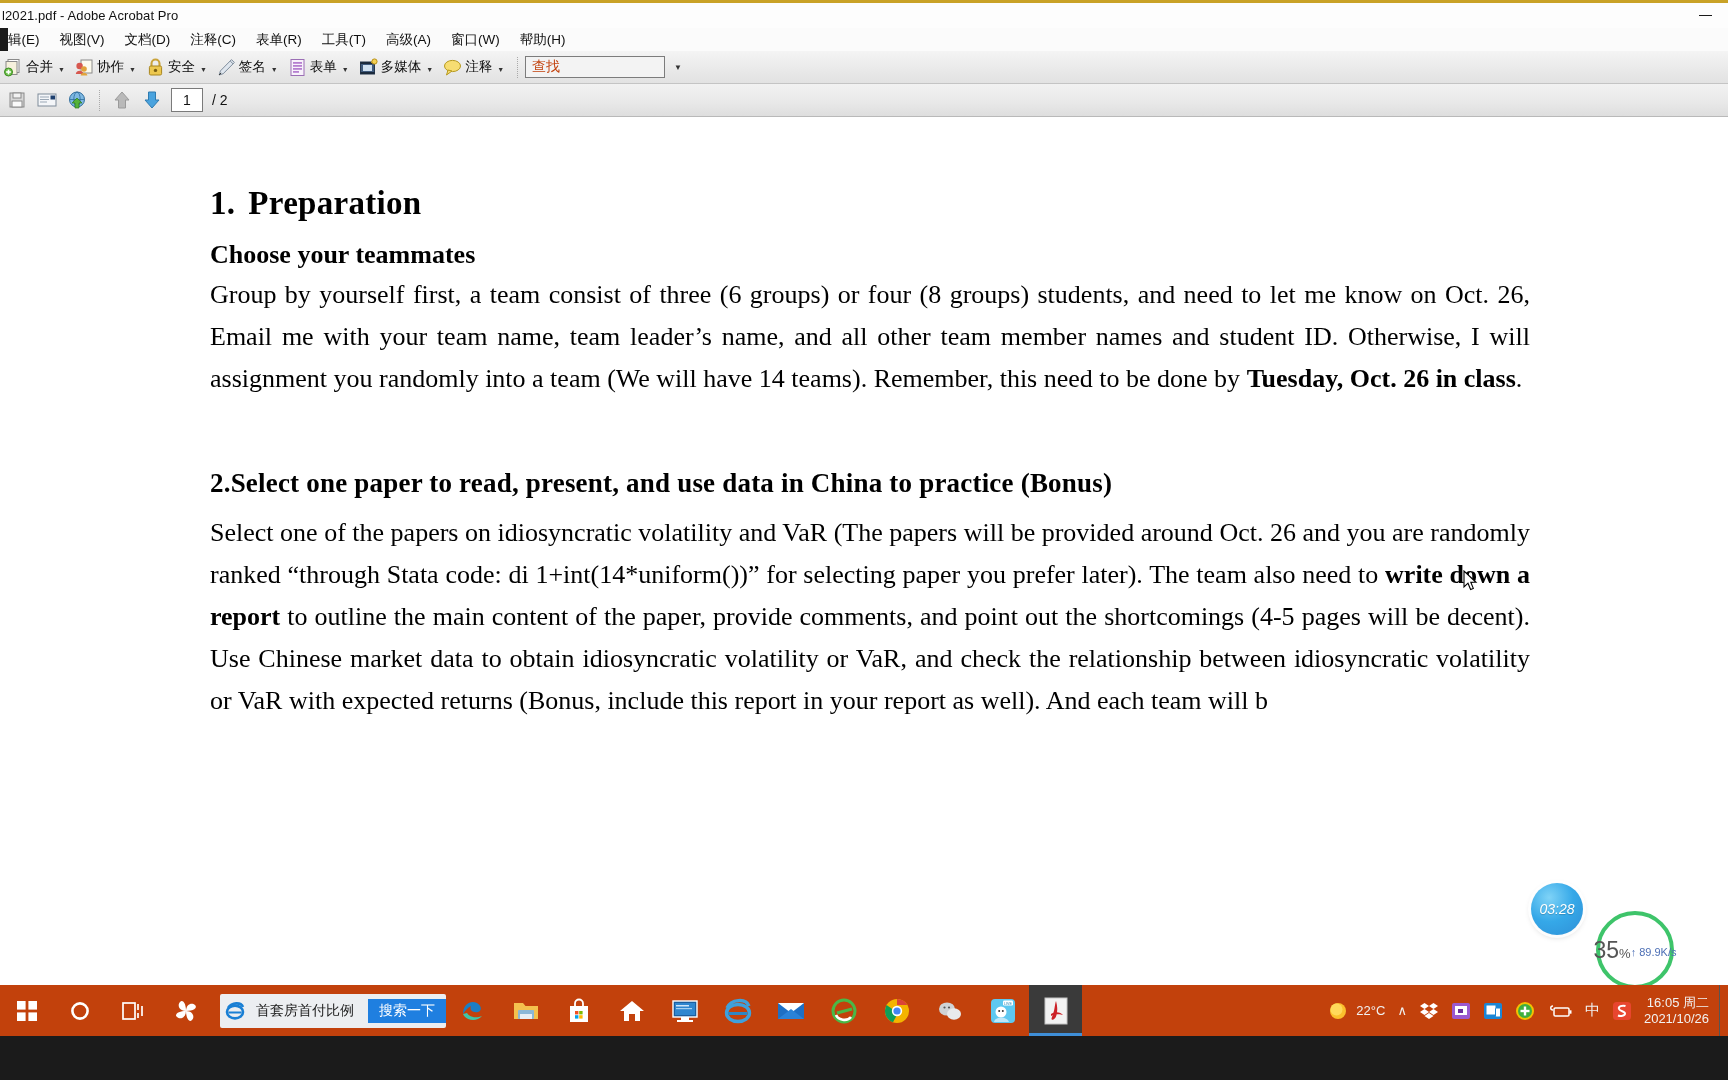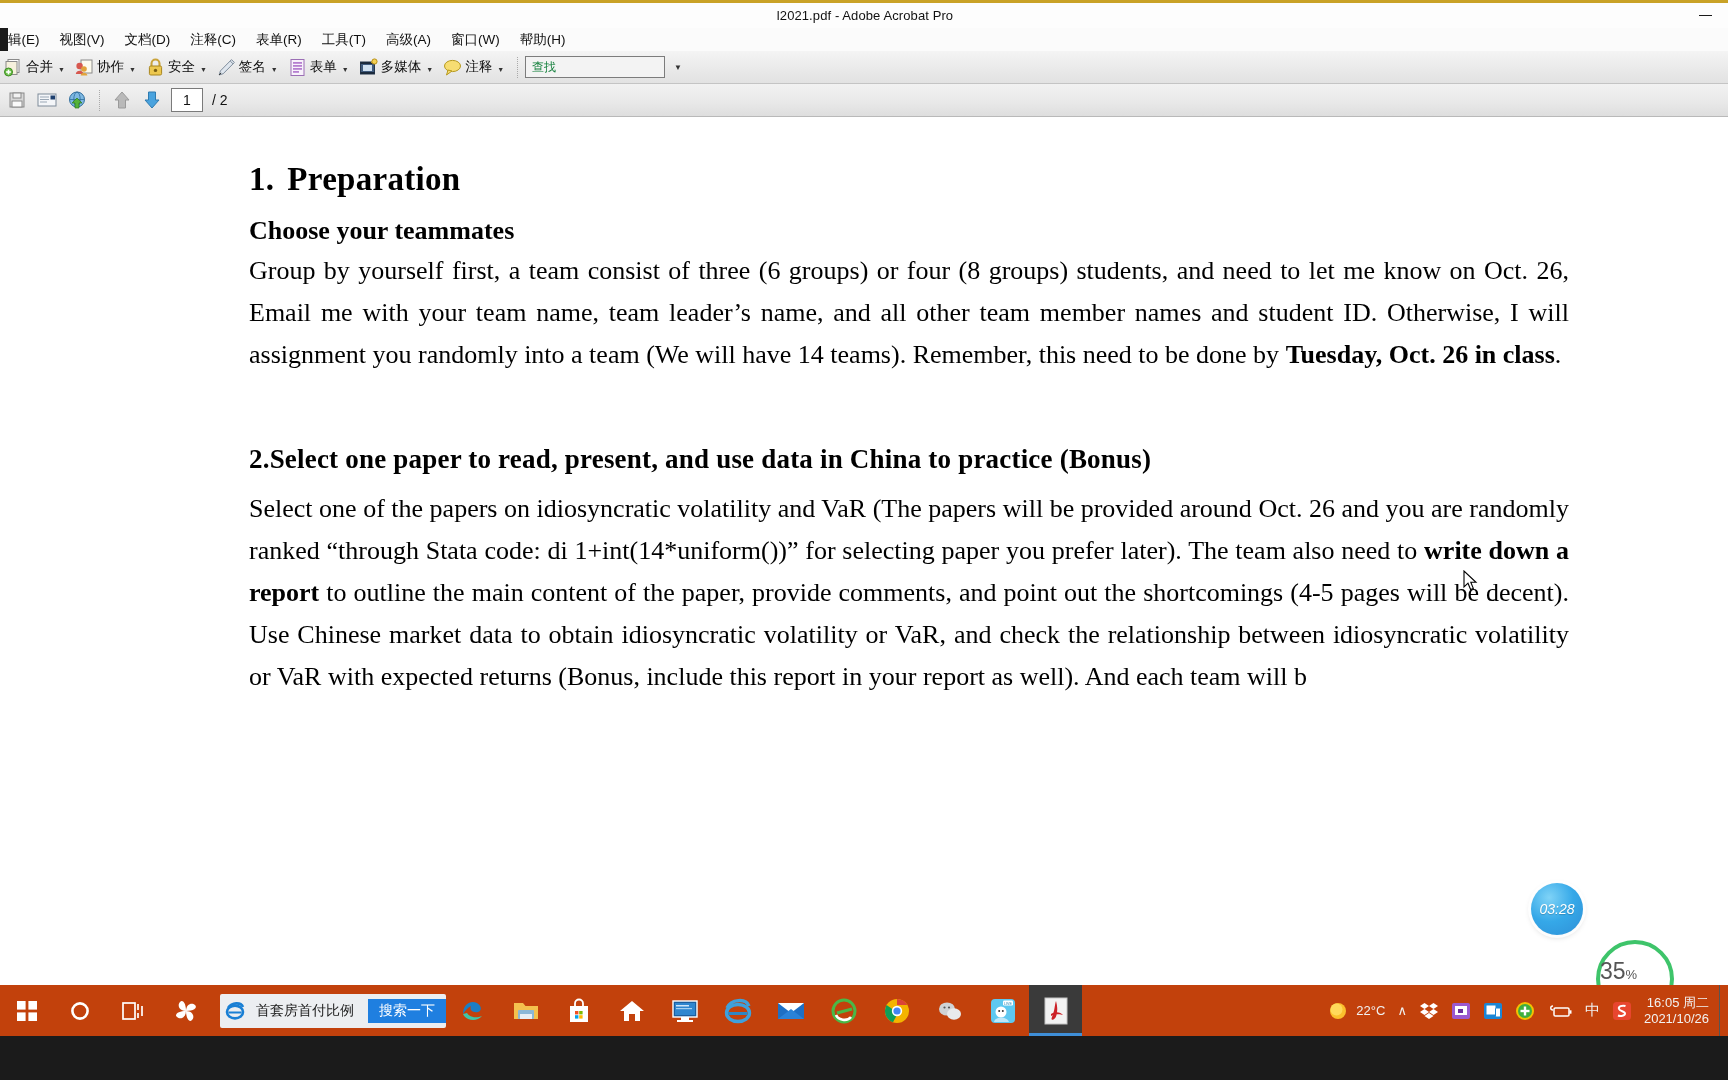--- a/index.html
+++ b/index.html
@@ -14,21 +14,21 @@
   
   .top-edge {
     position: absolute; left: 0; top: 0; width: 1728px; height: 3px;
     background: #c9a227;
   }
 
   
   .titlebar {
     position: absolute; left: 0; top: 3px; width: 1728px; height: 25px;
     background: #fdfdfd;
-    display: flex; align-items: center; justify-content: center;
+    display: flex; align-items: center;
   }
   .title-text {
     font-size: 13px; color: #111; padding-left: 2px;
     white-space: nowrap; letter-spacing: 0.1px;
   }
   .win-controls {
     position: absolute; right: 0; top: 0; height: 25px;
     display: flex; align-items: center;
   }
   .win-btn {
@@ -74,21 +74,21 @@
   }
   .tb-sep {
     width: 1px; height: 21px; margin: 0 7px;
     border-left: 1px dotted #aaa;
   }
   .find-box {
     width: 140px; height: 22px;
     background: #f3f3f3; border: 1px solid #7c7c7c;
     display: flex; align-items: center; padding-left: 6px;
   }
-  .find-box span { font-size: 12px; color: #15803d; }
+  .find-box span { font-size: 14px; color: #c2410c; }
   .find-caret { font-size: 8px; color: #333; margin-left: 9px; }
 
   
   .navbar {
     position: absolute; left: 0; top: 84px; width: 1728px; height: 33px;
     background: linear-gradient(to bottom, #f2f2f2 0%, #e8e8e8 60%, #dedede 100%);
     border-bottom: 1px solid #b9b9b9;
     display: flex; align-items: center; padding-left: 2px;
   }
   .nav-ico { width: 22px; height: 22px; margin: 0 4px; position: relative; }
@@ -102,24 +102,23 @@
   
   .docview {
     position: absolute; left: 0; top: 117px; width: 1728px; height: 905px;
     background: #ffffff; overflow: hidden;
   }
   .page {
     position: absolute; left: 0; top: 0; width: 1728px; height: 905px;
     background: #ffffff;
   }
   .doc-body {
-    position: absolute; left: 210px; top: 44px; width: 1320px;
+    position: absolute; left: 210px; top: 68px; width: 1320px;
     font-family: "Liberation Serif", serif;
     color: #000;
-    margin-left: 39px;
   }
   h1.sec {
     font-size: 33px; font-weight: 700; letter-spacing: 0.3px;
     margin-bottom: 16px; line-height: 1.15;
   }
   h1.sec .num { margin-right: 13px; }
   h2.sub {
     font-size: 26px; font-weight: 700; margin-bottom: 4px; line-height: 1.2;
   }
   p.para {
@@ -141,27 +140,27 @@
     background: radial-gradient(circle at 35% 28%, #7fd3f7 0%, #35a8e8 48%, #2f8fd6 100%);
     box-shadow: 0 0 0 3px rgba(255,255,255,0.88), 0 2px 6px rgba(0,0,0,0.18);
     display: flex; align-items: center; justify-content: center; font-style: italic;
   }
   .timer-bubble span {
     color: #fff; font-size: 14px; font-weight: 400;
     font-family: "Liberation Sans", sans-serif;
     text-shadow: 0 1px 1px rgba(0,0,0,0.2);
   }
   .netspeed {
-    position: absolute; left: 1596px; top: 940px;
+    position: absolute; left: 1596px; top: 911px;
     width: 78px; height: 78px; border-radius: 50%;
     background: rgba(255,255,255,0.93);
     border: 4px solid #3ec46a;
     box-shadow: 0 0 0 3px rgba(255,255,255,0.7);
-    display: flex; flex-direction: column;
-    justify-content: center;
+    display: flex; flex-direction: row;
+    align-items: center; justify-content: center;
   }
   .netspeed .pct { font-size: 23px; color: #555; line-height: 1; }
   .netspeed .pct .unit { font-size: 13px; }
   .netspeed .rate { font-size: 11px; color: #4d6fb5; margin-top: 3px; white-space: nowrap; }
 
   
   .cursor { position: absolute; left: 1463px; top: 570px; width: 18px; height: 24px; }
 
   
   .taskbar {

